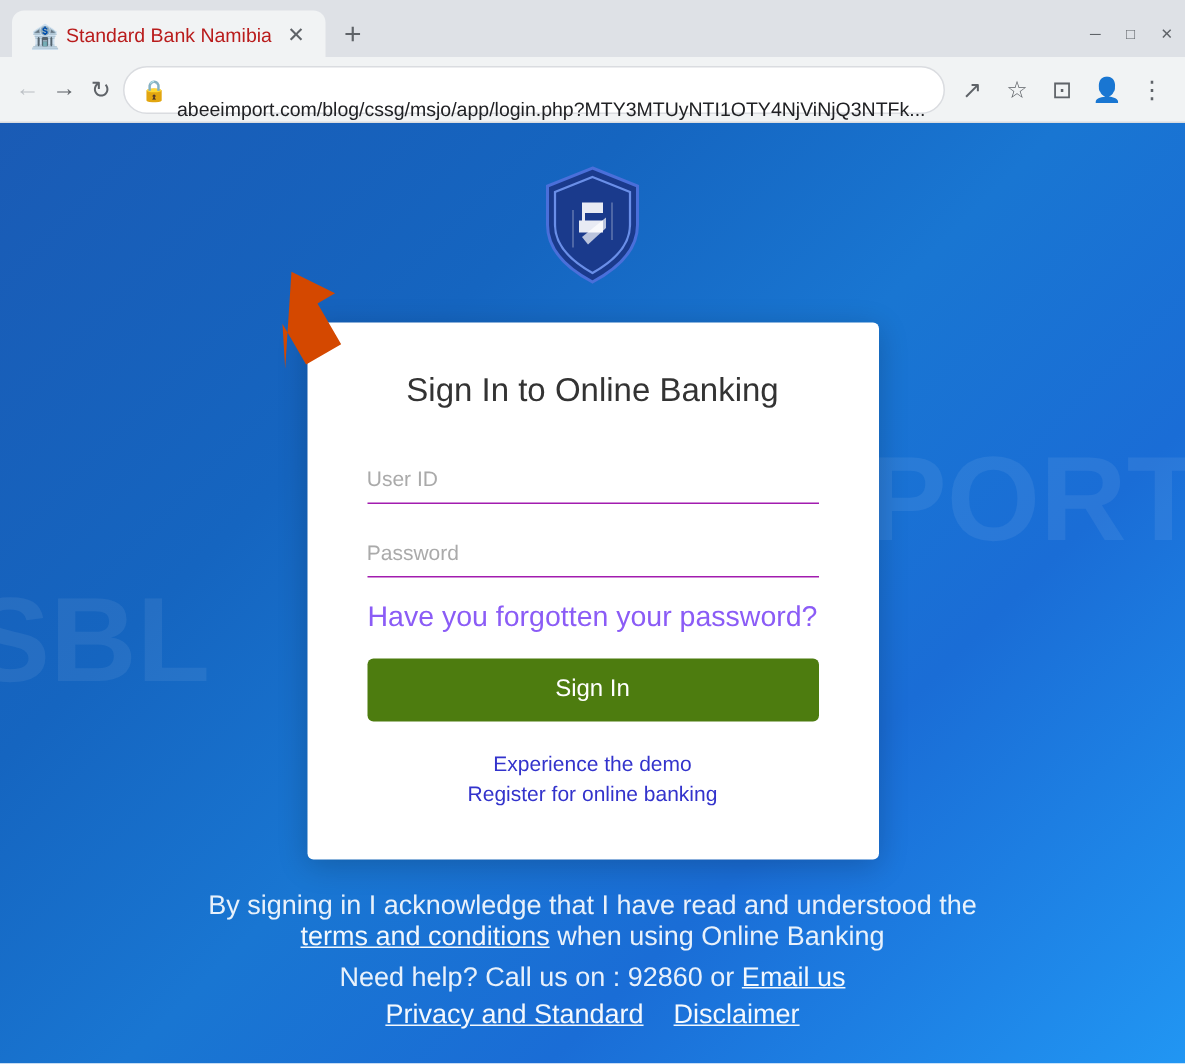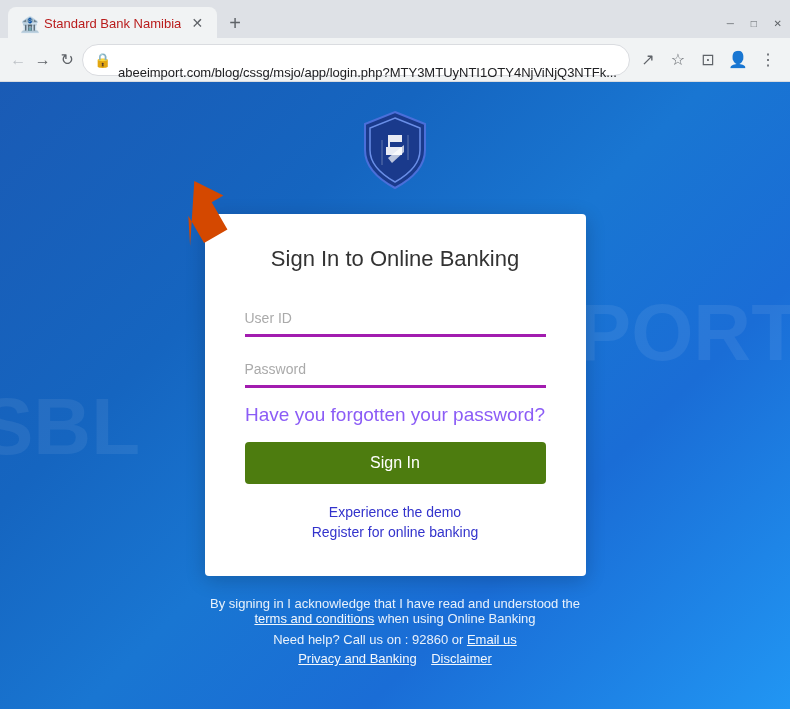--- a/index.html
+++ b/index.html
@@ -54,21 +54,21 @@
       width: 381px; 
       box-shadow: 0 4px 20px rgba(0,0,0,0.2);
       z-index: 1;
     }
     .card-title { text-align: center; font-size: 22px; color: #333; margin-bottom: 30px; font-weight: 400; }
     
     .form-field { margin-bottom: 16px; position: relative; }
     .form-input { 
       width: 100%; 
       border: none; 
-      border-bottom: 3px solid #a21caf; 
+      border-bottom: 1px solid #a21caf; 
       padding: 8px 0; 
       font-size: 14px; 
       color: #555;
       outline: none;
       background: transparent;
     }
     .form-input::placeholder { color: #aaa; }
 
     .forgot-link { 
       text-align: center; 
@@ -91,21 +91,21 @@
 
     .card-links { text-align: center; }
     .card-links a { color: #3333cc; text-decoration: none; font-size: 14px; display: block; margin-bottom: 4px; }
 
     
     .page-footer { 
       z-index: 1; 
       text-align: center; 
       margin-top: 20px; 
       color: rgba(255,255,255,0.9);
-      font-size: 13px;
+      font-size: 18px;
     }
     .page-footer .terms-line { margin-bottom: 6px; }
     .page-footer a { color: rgba(255,255,255,0.95); }
     .page-footer .underline { text-decoration: underline; }
     .page-footer .links-line { margin-bottom: 4px; }
 
     
     .arrow-indicator {
       position: absolute;
       top: 82px;
@@ -236,19 +236,19 @@
       <br>
       <a href="#" class="underline">terms and conditions</a>
       <span>when using Online Banking</span>
     </div>
     <div class="links-line">
       <span>Need help?</span>
       <span>Call us on : 92860 or</span>
       <a href="#" class="underline">Email us</a>
     </div>
     <div class="links-line">
-      <a href="#" class="underline">Privacy and Banking</a>
+      <a href="#" class="underline">Privacy and Standard</a>
       &nbsp;&nbsp;
       <a href="#" class="underline">Disclaimer</a>
     </div>
   </div>
 
 </div>
 
 </body></html>

